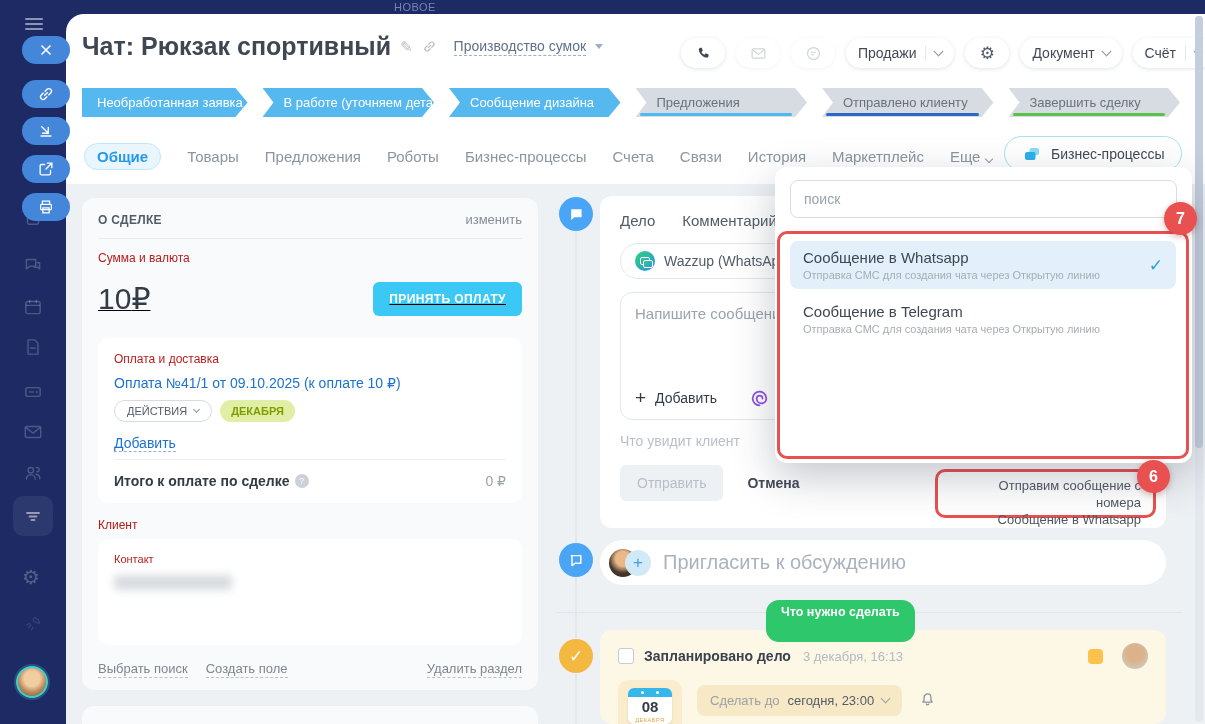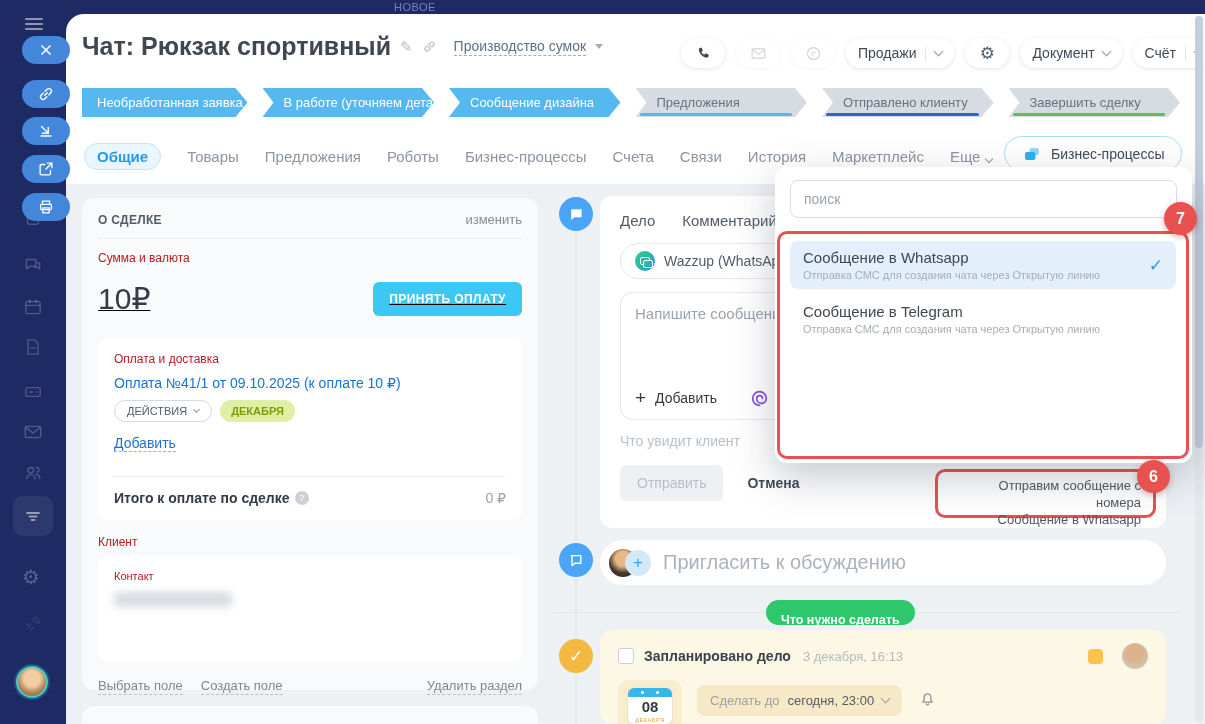--- a/index.html
+++ b/index.html
@@ -68,21 +68,21 @@
 .f-label { font-size:12px; color:#b91c1c; }
 .amount-row { display:flex; justify-content:space-between; align-items:center; margin-top:16px;text-decoration:underline; }
 .amount { font-size:30px; color:#333b46; }
 .pay-btn { background:#3bc8f5; color:#fff; font-size:12px; font-weight:bold; letter-spacing:.4px; border:none; border-radius:6px; padding:10px 16px; cursor:pointer; }
 .pay-card { background:#fff; border-radius:10px; padding:14px 16px; margin-top:22px; }
 .pay-link { display:block; margin-top:9px; font-size:14px; color:#1c72d0; cursor:pointer; }
 .pill-row { display:flex; align-items:center; gap:8px; margin-top:9px; }
 .act-pill { display:flex; align-items:center; gap:7px; border:1px solid #d5dbe0; border-radius:14px; background:#fff; padding:4px 12px; font-size:11px; color:#525c69; cursor:pointer; }
 .paid-badge { background:#e0efa5; color:#7f9d00; font-size:11px; font-weight:bold; border-radius:12px; padding:5px 11px; }
 .add-link { display:inline-block; margin-top:13px; font-size:14px; color:#1c72d0; border-bottom:1px dashed #8cb6e2; cursor:pointer; }
-.total-row { display:flex; align-items:center; margin-top:24px; border-top:1px solid #eceff2; padding-top:13px; }
+.total-row { display:flex; align-items:center; margin-top:7px; border-top:1px solid #eceff2; padding-top:13px; }
 .total-lbl { font-size:14px; font-weight:bold; color:#333b46; }
 .info-ico { width:14px; height:14px; border-radius:50%; background:#ccd1d7; color:#fff; font-size:9px; display:inline-flex; align-items:center; justify-content:center; margin-left:5px; }
 .total-val { margin-left:auto; font-size:14px; color:#9aa3ad; }
 .client-lbl { margin:15px 0 7px; }
 .contact-card { background:#fff; border-radius:10px; padding:14px 16px; height:106px; }
 .contact-top { display:flex; align-items:flex-start; }
 .contact-name { font-size:17px; color:#333b46; margin-top:3px; }
 .c-icons { margin-left:auto; display:flex; gap:13px; align-items:center; margin-top:6px; }
 .c-icons > * { cursor:pointer; }
 .blur-chip { width:118px; height:15px; margin-top:10px; background:#d7dbdf; border-radius:4px; filter:blur(4px); }
@@ -119,21 +119,21 @@
 .badge { position:absolute; width:33px; height:33px; border-radius:50%; background:#e8514f; color:#fff; font-size:16px; font-weight:bold; display:flex; align-items:center; justify-content:center; box-shadow:0 2px 6px rgba(120,20,20,.3); z-index:150; }
 .badge6 { left:1071px; top:446px; }
 .badge7 { left:1098px; top:188px; }
 
 .invite-row { position:absolute; left:534px; top:526px; width:566px; height:45px; background:#fff; border-radius:23px; display:flex; align-items:center; padding:0 9px; cursor:pointer; }
 .inv-avatar { width:28px; height:28px; border-radius:50%; background:radial-gradient(circle at 50% 35%, #eab886 32%, #46382c 62%, #2f2820 100%); }
 .inv-plus { width:26px; height:26px; border-radius:50%; background:#d2e9f8; color:#3aa0e8; font-size:17px; display:flex; align-items:center; justify-content:center; margin-left:-12px; }
 .inv-text { margin-left:12px; font-size:20px; color:#aab3bd; }
 
 .todo-hr { position:absolute; left:490px; top:598px; width:626px; height:1px; background:#e1e6ea; }
-.todo-pill { position:absolute; left:700px; top:586px; height:25px; line-height:25px; background:#2fc76b; border-radius:13px; padding:8px 15px; color:#fff; font-size:12.5px; font-weight:bold; z-index:5; }
+.todo-pill { position:absolute; left:700px; top:586px; height:42px; line-height:25px; background:#2fc76b; border-radius:13px; padding:0 15px; color:#fff; font-size:12.5px; font-weight:bold; z-index:5; }
 
 .task-card { position:absolute; left:534px; top:616px; width:566px; height:94px; background:#fdf7e6; border-radius:12px; padding:13px 18px; overflow:hidden; }
 .task-head { display:flex; align-items:center; gap:10px; }
 .task-cb { width:16px; height:16px; background:#fff; border:1px solid #c6ccd2; border-radius:3px; cursor:pointer; flex:0 0 16px; }
 .task-title { font-size:14px; font-weight:bold; color:#39424d; }
 .task-date { font-size:13px; color:#b3bac1; margin-left:2px; }
 .task-sq { width:15px; height:15px; border-radius:4px; background:#fcc24b; margin-left:auto; }
 .task-avatar { width:26px; height:26px; border-radius:50%; background:radial-gradient(circle at 50% 40%, #dcb28a 38%, #cfc5b2 72%, #c4bba8 100%); margin-left:9px; }
 .task-body { display:flex; align-items:flex-start; gap:15px; margin-top:11px; }
 .cal-box { width:64px; height:62px; background:#f9edcd; border-radius:10px; display:flex; align-items:flex-start; justify-content:center; padding-top:8px; }
@@ -375,21 +375,21 @@
           <span class="info-ico">?</span>
           <span class="total-val">0 ₽</span>
         </div>
       </div>
       <div class="f-label client-lbl">Клиент</div>
       <div class="contact-card">
         <div class="f-label" style="font-size:11px">Контакт</div>
         <div class="blur-chip"></div>
       </div>
       <div class="fields-row">
-        <span class="dash-link">Выбрать поле</span>
+        <span class="dash-link">Выбрать поиск</span>
         <span class="dash-link">Создать поле</span>
         <span class="dash-link right">Удалить раздел</span>
       </div>
     </div>
     <div class="left-sec2"></div>
 
     <div class="tl-line"></div>
 
     <div class="tl-marker m-blue m1">
         <svg width="16" viewBox="0 0 20 20">

